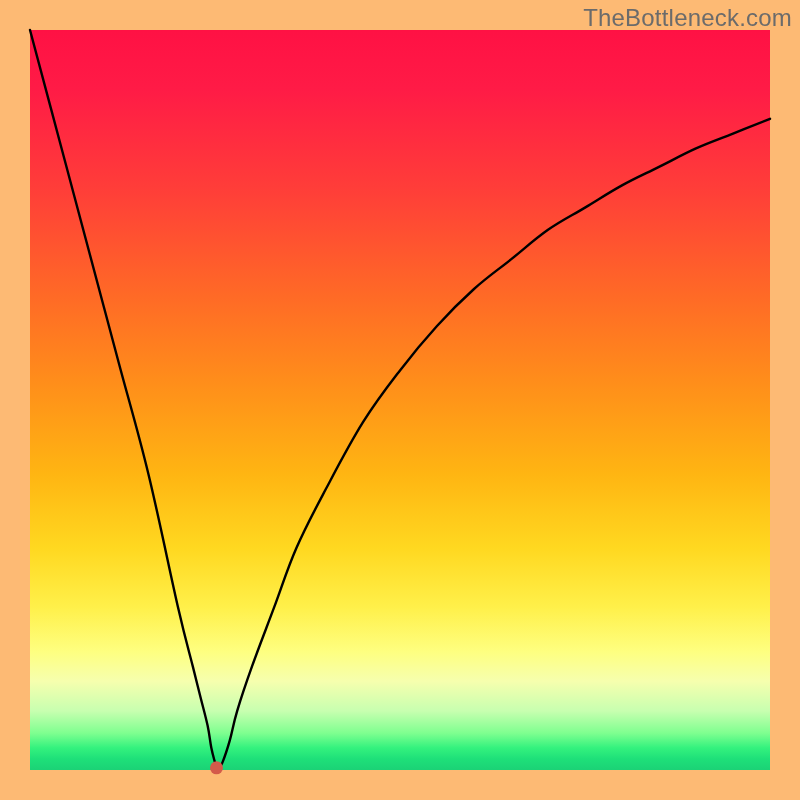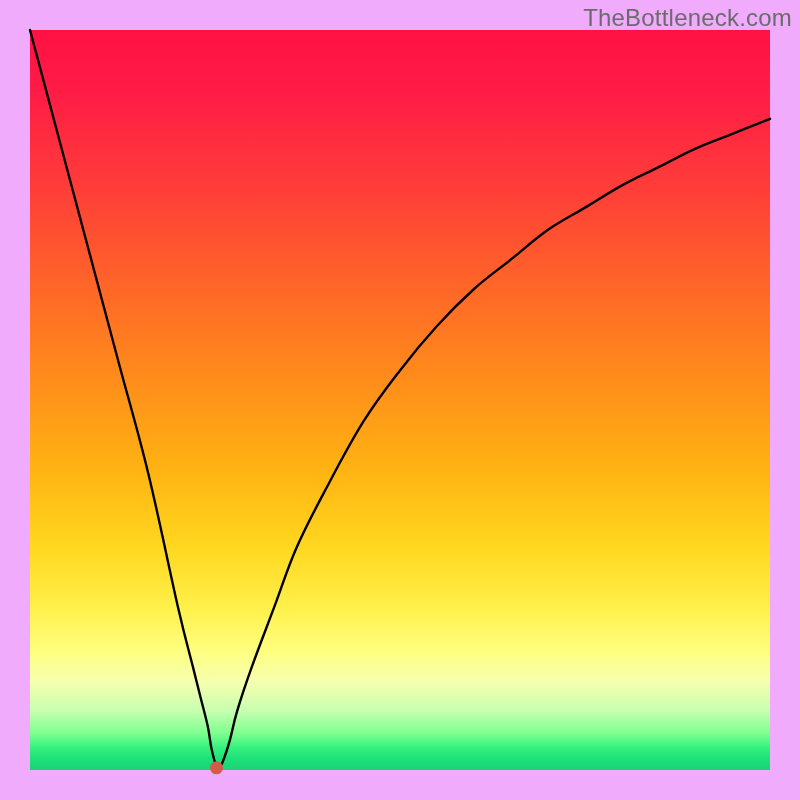--- a/index.html
+++ b/index.html
@@ -10,21 +10,21 @@
     overflow: hidden;
     background: #000;
     font-family: Arial, Helvetica, sans-serif;
   }
   .frame {
     position: absolute;
     left: 0;
     top: 0;
     width: 800px;
     height: 800px;
-    background: #f0abfc;
+    background: #fdba74;
   }
   .plot-area {
     position: absolute;
     left: 30px;
     top: 30px;
     width: 740px;
     height: 740px;
     
     background: linear-gradient(to bottom,
       #ff1144 0%,

